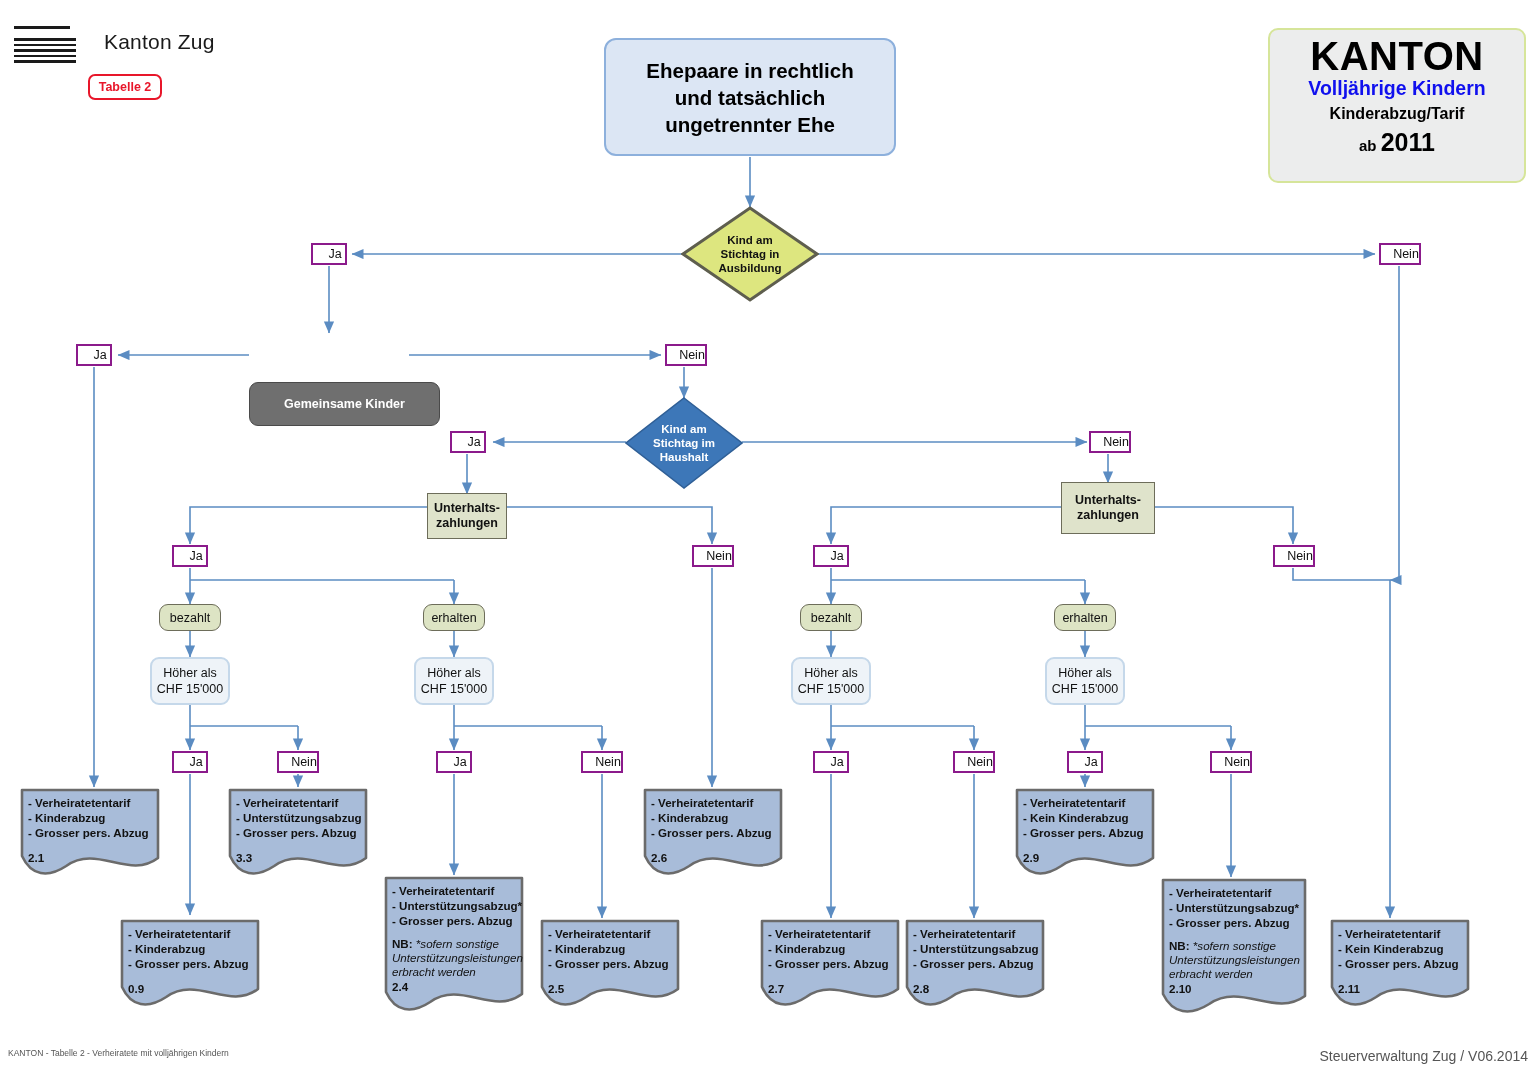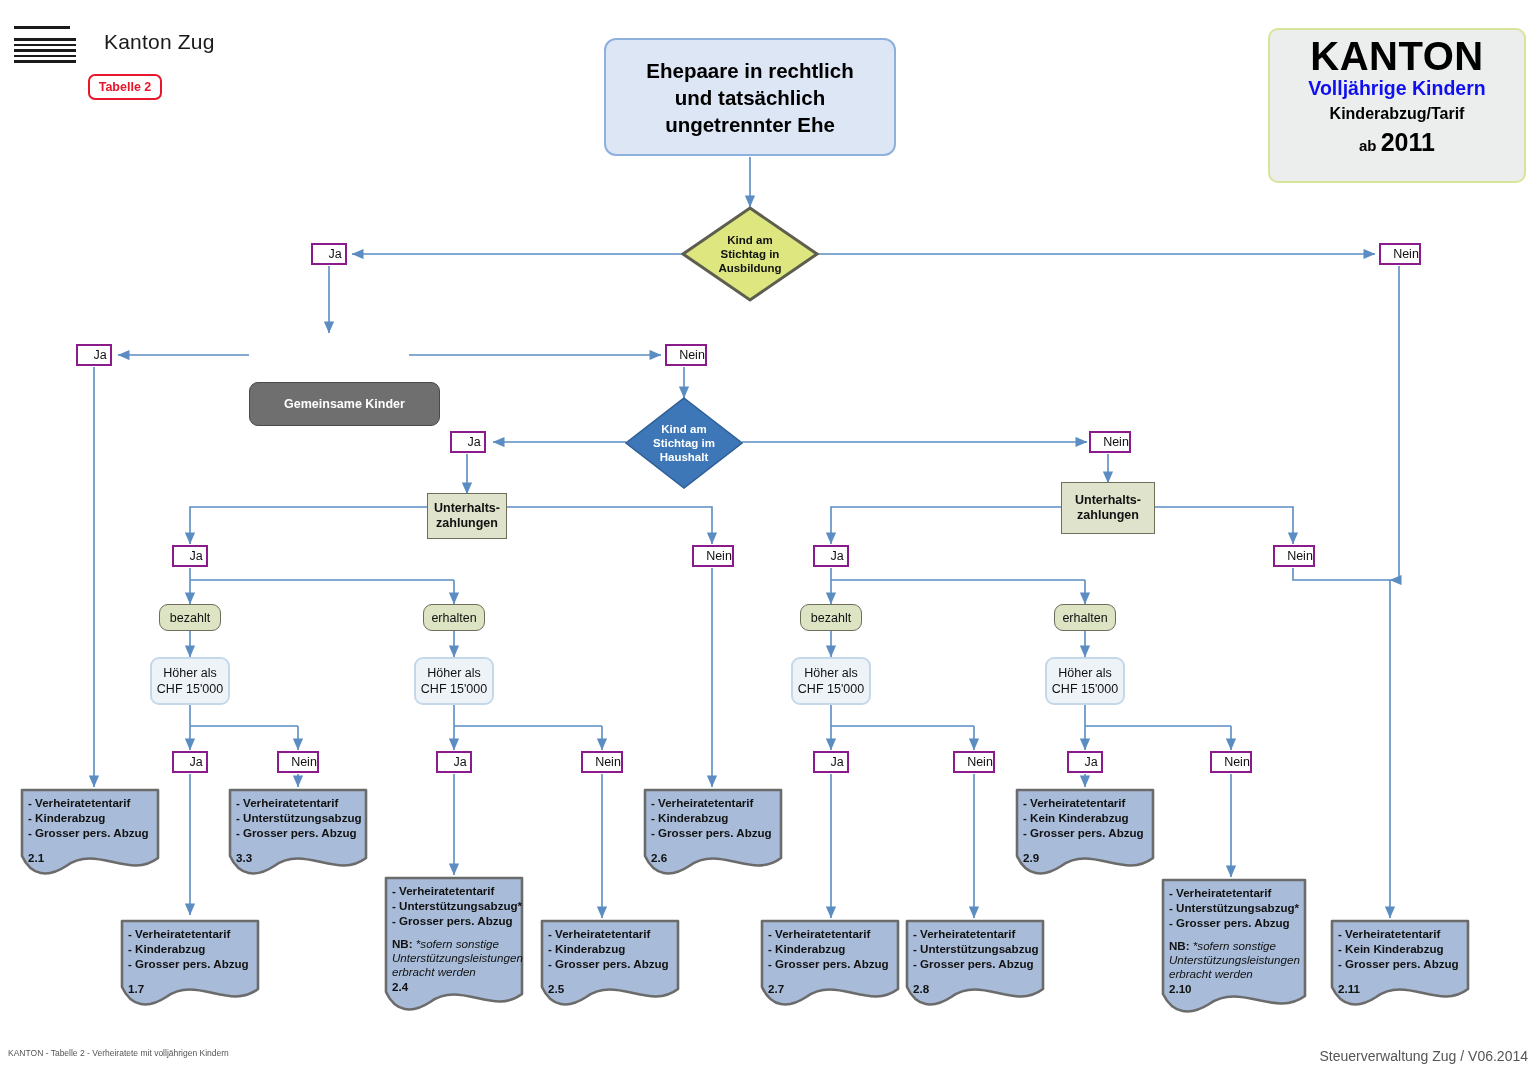--- a/index.html
+++ b/index.html
@@ -355,21 +355,21 @@
 
   <div class="doc" style="left:120px;top:919px;width:140px;height:88px;">
       <svg width="140" height="88" viewBox="0 0 140 88">
         <path d="M2,2 L138,2 L138,70 C109.2,92 77,56 46.2,78 C28,90 11.200000000000001,88 2,68 Z" fill="#a8bcd9" stroke="#6b6b6b" stroke-width="2.6" stroke-linejoin="round"></path>
       </svg>
       <div class="txt">
         <div>- Verheiratetentarif</div>
         <div>- Kinderabzug</div>
         <div>- Grosser pers. Abzug</div>
         <div style="height: 10px;"></div>
-        <div class="num">1.7</div>
+        <div class="num">0.9</div>
       </div>
     </div>
   <div class="doc" style="left:540px;top:919px;width:140px;height:88px;">
       <svg width="140" height="88" viewBox="0 0 140 88">
         <path d="M2,2 L138,2 L138,70 C109.2,92 77,56 46.2,78 C28,90 11.200000000000001,88 2,68 Z" fill="#a8bcd9" stroke="#6b6b6b" stroke-width="2.6" stroke-linejoin="round"></path>
       </svg>
       <div class="txt">
         <div>- Verheiratetentarif</div>
         <div>- Kinderabzug</div>
         <div>- Grosser pers. Abzug</div>

